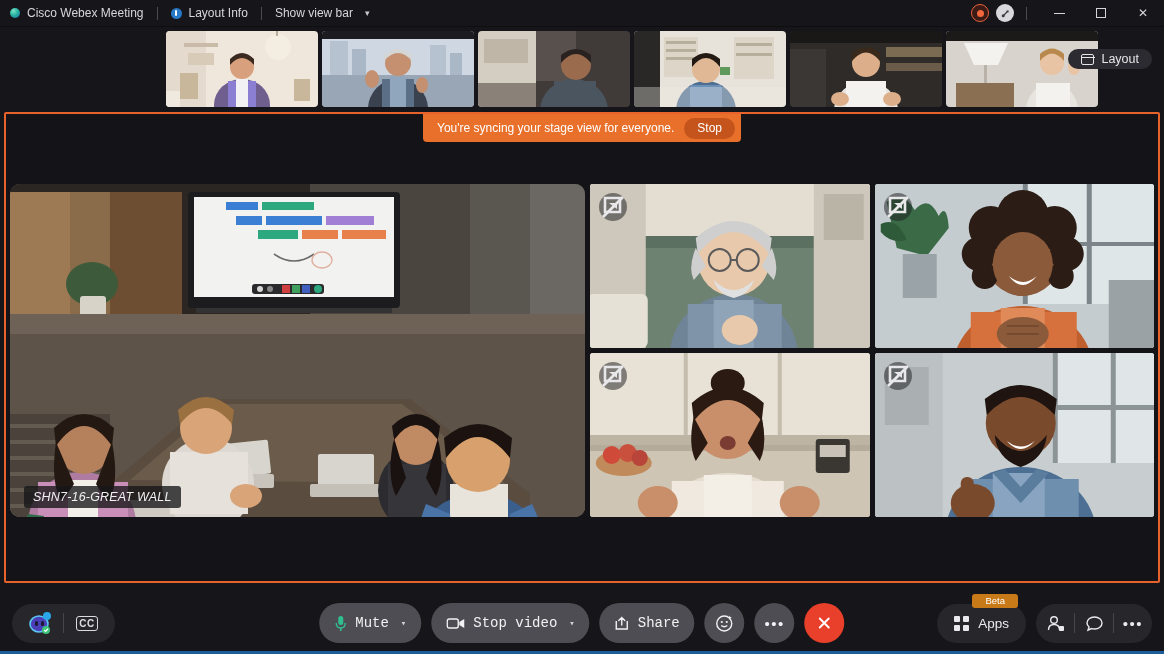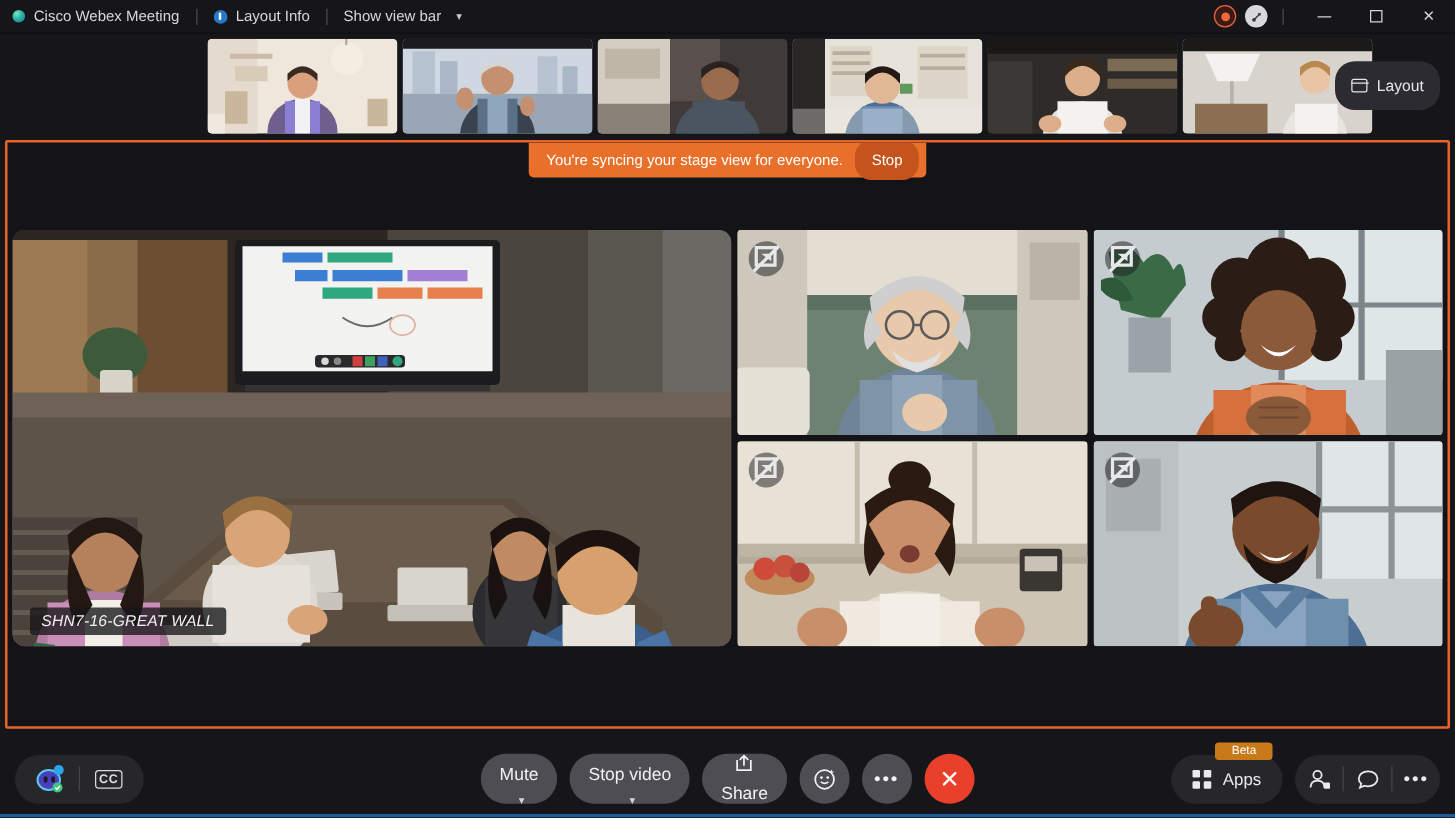--- a/index.html
+++ b/index.html
@@ -76,21 +76,21 @@
     padding-left: 100px;
   }
   .film-tile {
     width: 152px; height: 76px; border-radius: 4px;
     overflow: hidden; position: relative;
     background: #2a2a2e;
   }
   .film-tile svg { display: block; width: 100%; height: 100%; }
   .layout-btn {
     position: absolute; right: 12px; top: 22px;
-    height: 39px; padding: 0 13px;
+    height: 20px; padding: 0 13px;
     background: #2b2b31; border-radius: 16px;
     display: flex; align-items: center; gap: 7px;
     color: #e6e6e9; font-size: 12.5px;
     border: none;
   }
   .layout-btn .ico-lay {
     width: 13px; height: 11px; border: 1.3px solid #e6e6e9; border-radius: 2px;
     position: relative; display: block;
   }
   .layout-btn .ico-lay::before {
@@ -114,21 +114,21 @@
     background: #e8702a;
     border-radius: 0 0 4px 4px;
     display: flex; align-items: center;
     padding: 0 6px 0 14px; gap: 10px;
     z-index: 5;
   }
   .sync-banner .txt { color: #ffffff; font-size: 12px; }
   .stop-btn {
     background: #c4541c; color: #fff;
     border: none; border-radius: 13px;
-    height: 32px; padding: 0 13px;
+    height: 21px; padding: 0 13px;
     font-size: 12px; font-family: inherit;
   }
 
   .video-area {
     position: absolute;
     left: 4px; right: 4px; top: 70px;
     height: 333px;
     display: flex; gap: 5px;
   }
   .main-tile {
@@ -191,22 +191,21 @@
 
   .bb-center {
     position: absolute; left: 50%; transform: translateX(-50%);
     display: flex; align-items: center; gap: 10px;
   }
   .pill {
     height: 40px; border-radius: 20px;
     background: #4d4d53; color: #f2f2f4;
     display: flex; align-items: center; gap: 8px;
     padding: 0 15px; font-size: 14px; border: none;
-    font-family: Liberation Sans, sans-serif;
-    flex-direction: column;
+    font-family: Liberation Mono, monospace;
   }
   .pill .caret { font-size: 9px; color: #d4d4d8; margin-left: 4px; }
   .round-btn {
     width: 40px; height: 40px; border-radius: 50%;
     background: #4d4d53;
     display: flex; align-items: center; justify-content: center;
     border: none; color: #f2f2f4;
   }
   .round-btn.end { background: #e8402a; }
 

